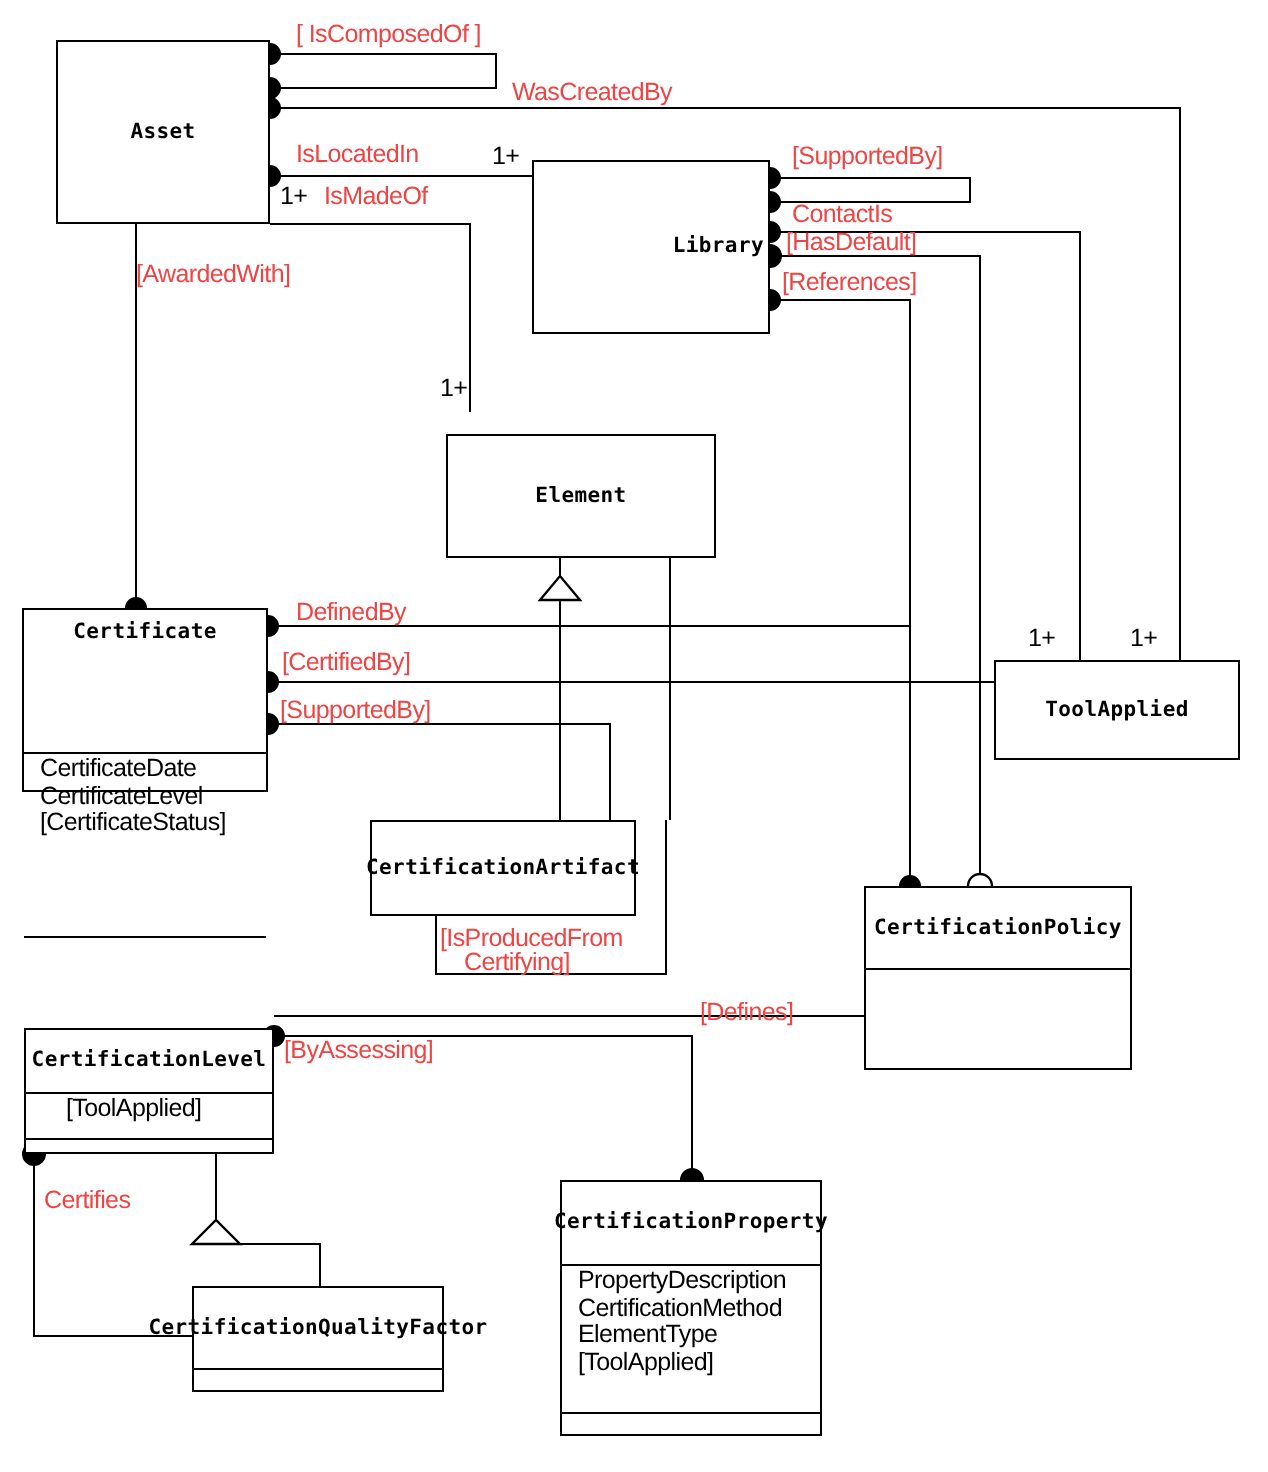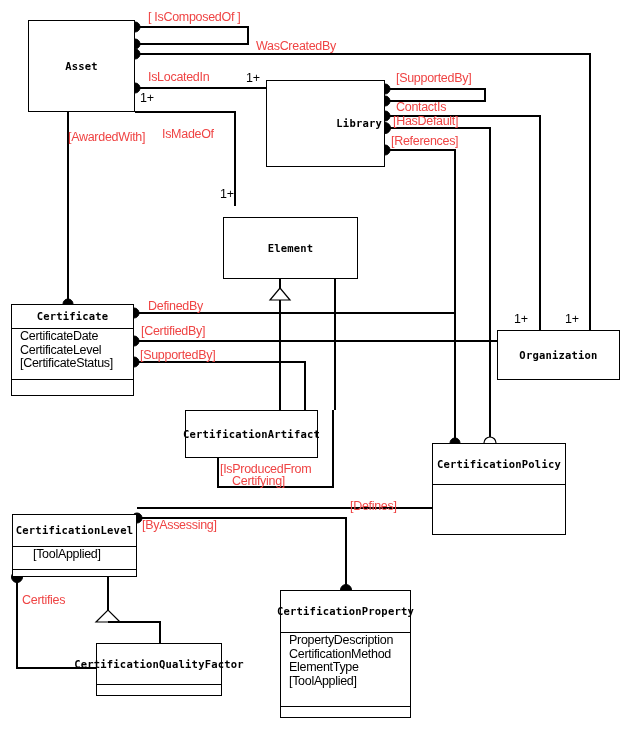--- a/index.html
+++ b/index.html
@@ -163,35 +163,35 @@
       <span>Library</span>
     </div>
   </div>
 
   <div class="uml-class" style="left:223px;top:206px;width:135px;height:62px;margin-top:11px;">
     <div class="uml-name" style="height:100%;">
       <span>Element</span>
     </div>
   </div>
 
-  <div class="uml-class" style="left:11px;top:304px;width:123px;height:92px;">
+  <div class="uml-class" style="left:11px;top:304px;width:123px;height:92px;gap:48px;">
     <div class="uml-name" style="height:23px;">
       <span>Certificate</span>
     </div>
     <div class="uml-attrs">
       <div>CertificateDate</div>
       <div>CertificateLevel</div>
       <div>[CertificateStatus]</div>
     </div>
     <div class="uml-ops" style="height:16px;"></div>
   </div>
 
   <div class="uml-class" style="left:497px;top:330px;width:123px;height:50px;">
     <div class="uml-name" style="height:100%;">
-      <span>Organization</span>
+      <span>ToolApplied</span>
     </div>
   </div>
 
   <div class="uml-class" style="left:185px;top:410px;width:133px;height:48px;">
     <div class="uml-name multi" style="height:100%;">
       <span>Certification</span>
       <span>Artifact</span>
     </div>
   </div>
 
@@ -232,21 +232,21 @@
       <div>CertificationMethod</div>
       <div>ElementType</div>
       <div>[ToolApplied]</div>
     </div>
     <div class="uml-ops" style="height:11px;"></div>
   </div>
 
   <div class="lbl" style="left:148px;top:11px;">[ IsComposedOf ]</div>
   <div class="lbl" style="left:256px;top:40px;text-align:right;">WasCreatedBy</div>
   <div class="lbl" style="left:148px;top:71px;">IsLocatedIn</div>
-  <div class="lbl" style="left:162px;top:92px;margin-top:36px;">IsMadeOf</div>
+  <div class="lbl" style="left:162px;top:92px;">IsMadeOf</div>
   <div class="lbl" style="left:68px;top:131px;">[AwardedWith]</div>
 
   <div class="lbl" style="left:396px;top:72px;">[SupportedBy]</div>
   <div class="lbl" style="left:396px;top:101px;">ContactIs</div>
   <div class="lbl" style="left:393px;top:115px;">[HasDefault]</div>
   <div class="lbl" style="left:391px;top:135px;">[References]</div>
 
   <div class="lbl" style="left:148px;top:300px;">DefinedBy</div>
   <div class="lbl" style="left:141px;top:325px;">[CertifiedBy]</div>
   <div class="lbl" style="left:140px;top:349px;">[SupportedBy]</div>

